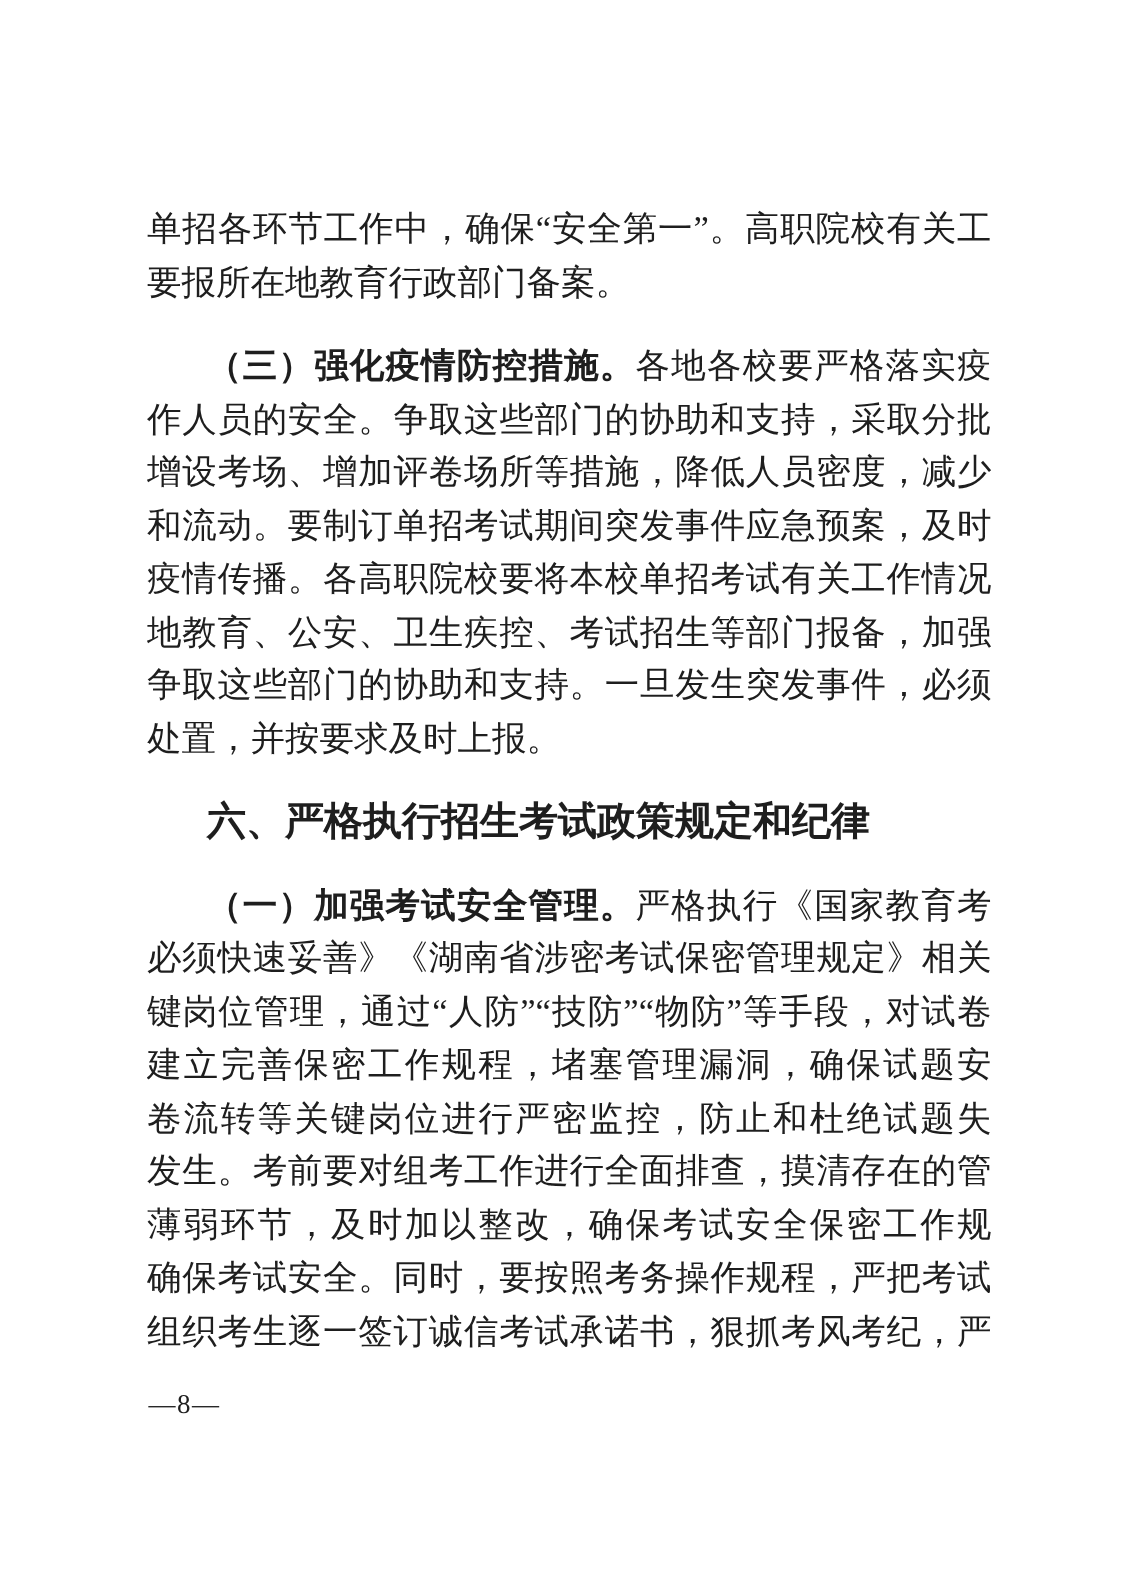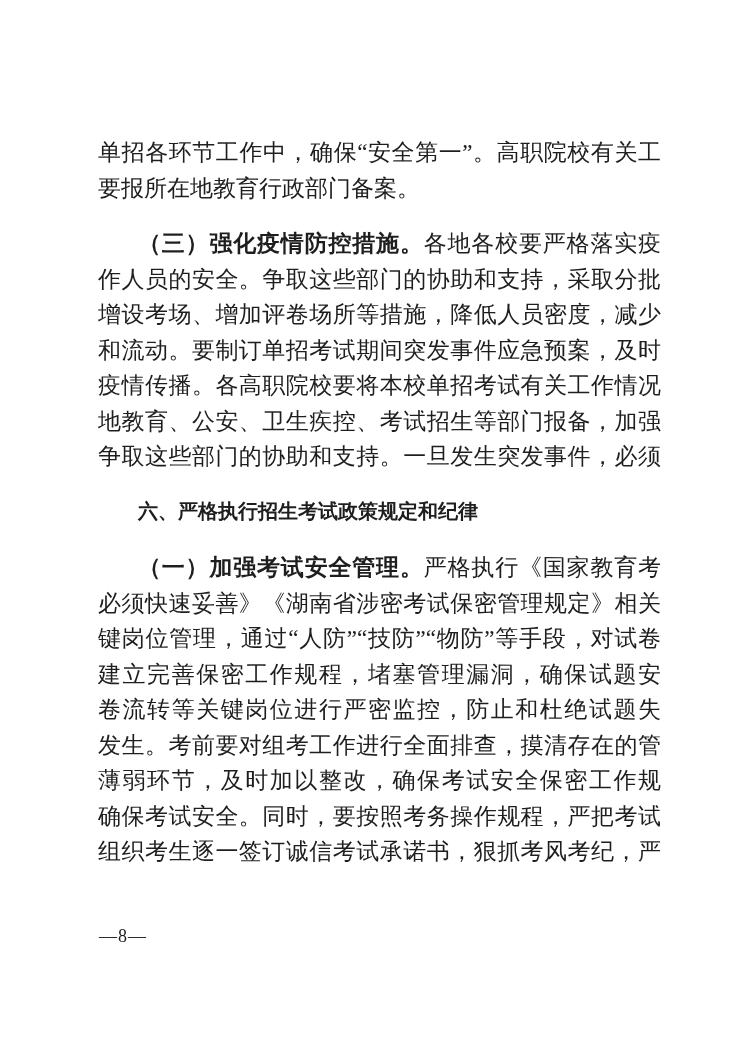--- a/index.html
+++ b/index.html
@@ -36,22 +36,22 @@
   }
   .line.indent {
     padding-left: 40px;
     margin-top: 20px;
   }
   .line .bold {
     font-weight: 700;
   }
   .line.heading {
     font-weight: 700;
-    font-family: Liberation Mono, monospace;
-    font-size: 20px;
+    font-family: Liberation Serif, serif;
+    font-size: 26px;
   }
   .footer {
     position: absolute;
     left: 99px;
     top: 924px;
     font-size: 18px;
     line-height: 24px;
     color: #1e1e1e;
     letter-spacing: 1px;
   }
@@ -63,20 +63,21 @@
   <div class="content" id="content">
       <div class="line"><span>单招各环节工作中，确保“安全第一”。高职院校有关工作方案</span></div>
       <div class="line align-left"><span>要报所在地教育行政部门备案。</span></div>
       <div class="line indent"><span class="bold">（三）强化疫情防控措施。</span><span>各地各校要严格落实疫情防控工</span></div>
       <div class="line"><span>作人员的安全。争取这些部门的协助和支持，采取分批组织考试、</span></div>
       <div class="line"><span>增设考场、增加评卷场所等措施，降低人员密度，减少人员聚集</span></div>
       <div class="line"><span>和流动。要制订单招考试期间突发事件应急预案，及时有效防范</span></div>
       <div class="line"><span>疫情传播。各高职院校要将本校单招考试有关工作情况及时向当</span></div>
       <div class="line"><span>地教育、公安、卫生疾控、考试招生等部门报备，加强沟通协调，</span></div>
       <div class="line"><span>争取这些部门的协助和支持。一旦发生突发事件，必须快速妥善</span></div>
+      <div class="line align-left"><span>处置，并按要求及时上报。</span></div>
       <div class="line indent align-left heading"><span class="bold">六、严格执行招生考试政策规定和纪律</span></div>
       <div class="line indent"><span class="bold">（一）加强考试安全管理。</span><span>严格执行《国家教育考试考务安</span></div>
       <div class="line"><span>必须快速妥善》《湖南省涉密考试保密管理规定》相关规定，</span></div>
       <div class="line"><span>键岗位管理，通过“人防”“技防”“物防”等手段，对试卷保管、试</span></div>
       <div class="line"><span>建立完善保密工作规程，堵塞管理漏洞，确保试题安全。加强关</span></div>
       <div class="line"><span>卷流转等关键岗位进行严密监控，防止和杜绝试题失密、泄密的</span></div>
       <div class="line"><span>发生。考前要对组考工作进行全面排查，摸清存在的管理漏洞和</span></div>
       <div class="line"><span>薄弱环节，及时加以整改，确保考试安全保密工作规范、严密，</span></div>
       <div class="line"><span>确保考试安全。同时，要按照考务操作规程，严把考试入场关，</span></div>
       <div class="line"><span>组织考生逐一签订诚信考试承诺书，狠抓考风考纪，严防代考、</span></div>

